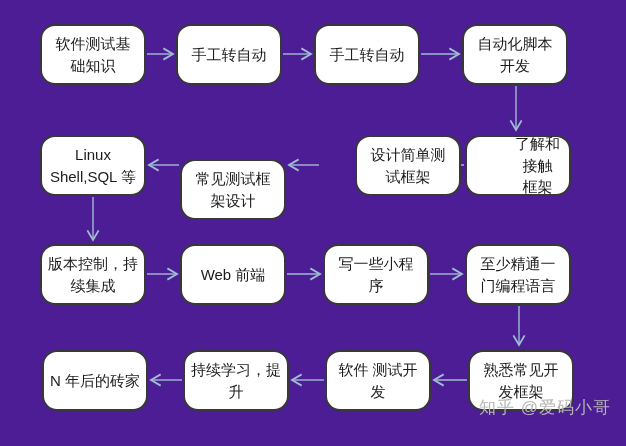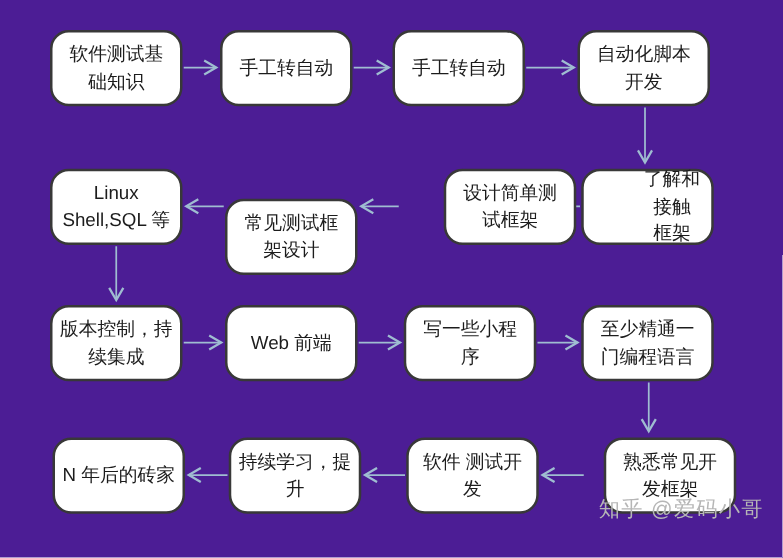--- a/index.html
+++ b/index.html
@@ -146,20 +146,20 @@
       <span class="node-label latin">N 年后的砖家</span>
     </div>
   <div class="node" style="left:183px; top:350px;">
       <span class="node-label">持续学习，提
 升</span>
     </div>
   <div class="node" style="left:325px; top:350px;">
       <span class="node-label">软件 测试开
 发</span>
     </div>
-  <div class="node" style="left:483px; top:350px;">
+  <div class="node" style="left:468px; top:350px;">
       <span class="node-label">熟悉常见开
 发框架</span>
     </div>
 
   <div class="watermark">知乎 @爱码小哥</div>
 
 </div>
 
 </body></html>

